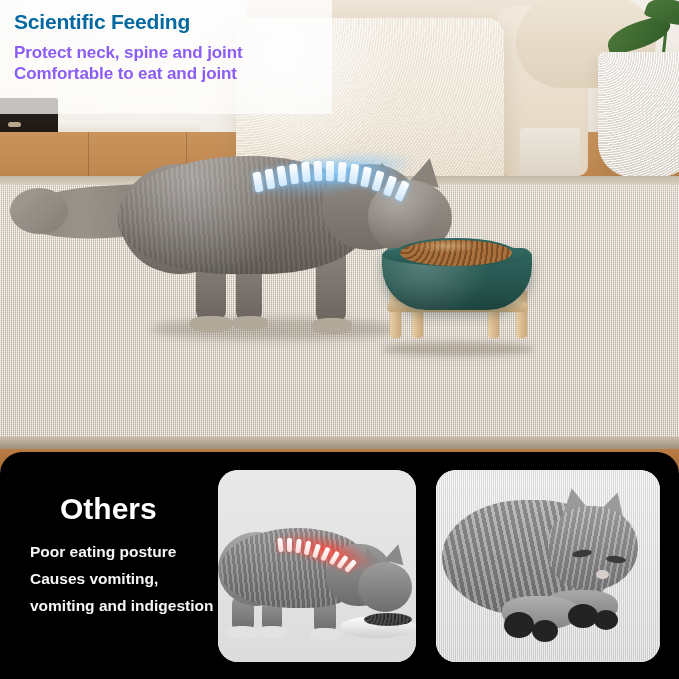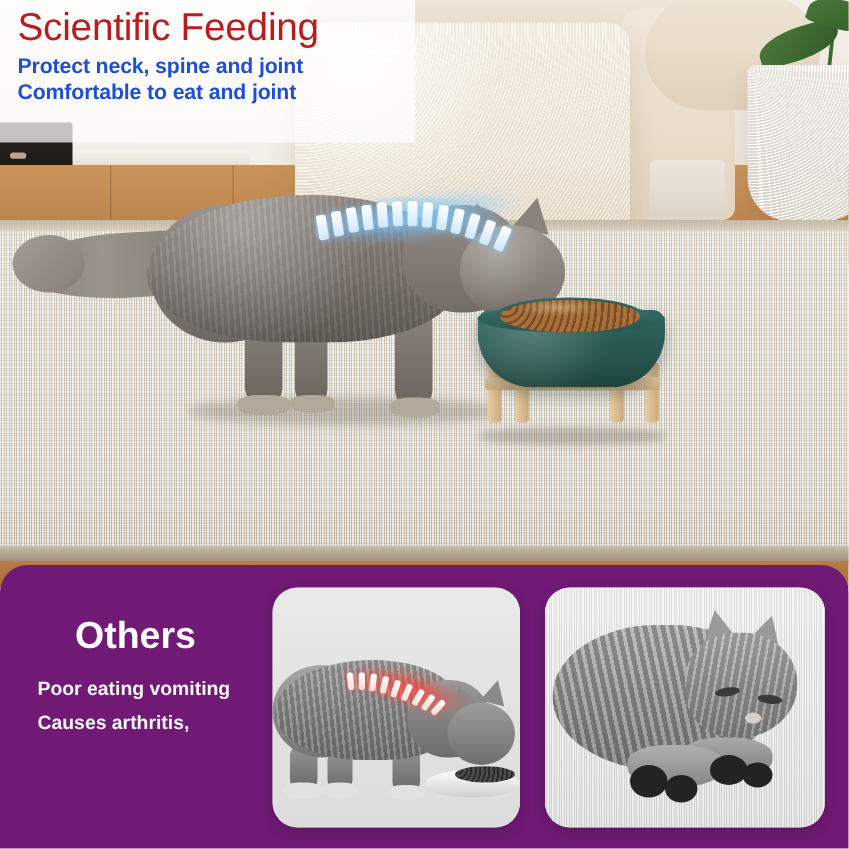--- a/index.html
+++ b/index.html
@@ -146,27 +146,27 @@
   .sl-2{left:34px;top:54px;height:46px;}
   .sl-3{left:110px;top:48px;}
   .sl-4{left:138px;top:52px;height:48px;}
   .prod-shadow{position:absolute;left:4px;top:104px;width:152px;height:14px;border-radius:50%;
        background:rgba(95,82,66,.30);filter:blur(3px);}
 
   
   .text-panel{position:absolute;left:0;top:0;width:332px;height:114px;
        background:linear-gradient(180deg,rgba(255,255,255,.80),rgba(255,255,255,.72));}
   .headline{position:absolute;left:14px;top:6px;width:330px;}
-  .h-line{font-size:31px;line-height:32px;font-weight:400;color:#b91c1c;letter-spacing:-.2px;white-space:nowrap;}
-  .sub-line{font-size:17px;line-height:21px;font-weight:700;color:#1d4ed8;letter-spacing:-.1px;white-space:nowrap;}
+  .h-line{font-size:21px;line-height:32px;font-weight:700;color:#0369a1;letter-spacing:-.2px;white-space:nowrap;}
+  .sub-line{font-size:17px;line-height:21px;font-weight:700;color:#8b5cf6;letter-spacing:-.1px;white-space:nowrap;}
   .sub-wrap{margin-top:4px;}
 
   
   .green-panel{position:absolute;left:0;top:452px;width:679px;height:227px;
-       background:#701a75;border-radius:22px 22px 0 0;}
+       background:#000000;border-radius:22px 22px 0 0;}
 
   .others-block{position:absolute;left:30px;top:40px;width:190px;}
   .others-title{font-size:30px;line-height:34px;font-weight:700;color:#ffffff;margin-left:30px;}
   .others-body{margin-top:12px;}
   .ob-line{font-size:15.5px;line-height:27px;font-weight:700;color:#f4f6f5;white-space:nowrap;}
 
   .card{position:absolute;top:18px;border-radius:20px;overflow:hidden;
        background:#dcdcdc;box-shadow:0 3px 9px rgba(0,0,0,.18);}
   .card-1{left:218px;width:198px;height:192px;}
   .card-2{left:436px;width:224px;height:192px;}
@@ -337,22 +337,23 @@
         <div class="sub-line">Comfortable to eat and joint</div>
       </div>
     </div>
   </div>
 
   <div class="green-panel">
 
     <div class="others-block">
       <div class="others-title">Others</div>
       <div class="others-body">
-        <div class="ob-line">Poor eating vomiting</div>
-        <div class="ob-line">Causes arthritis,</div>
+        <div class="ob-line">Poor eating posture</div>
+        <div class="ob-line">Causes vomiting,</div>
+        <div class="ob-line">vomiting and indigestion</div>
       </div>
     </div>
 
     <div class="card card-1">
       <div class="c1-bg"></div>
       <div class="c1-leg c1-l1"></div>
       <div class="c1-leg c1-l2"></div>
       <div class="c1-leg c1-l3"></div>
       <div class="c1-paw c1-p1"></div>
       <div class="c1-paw c1-p2"></div>

